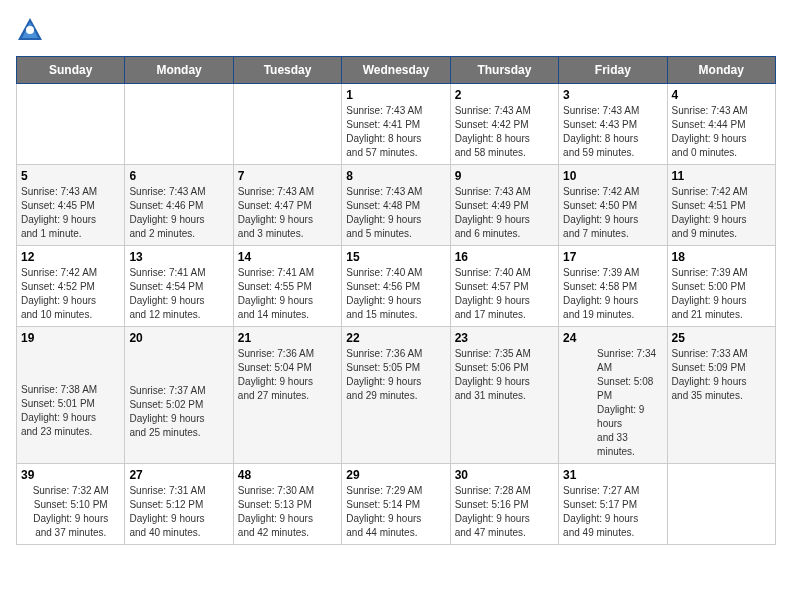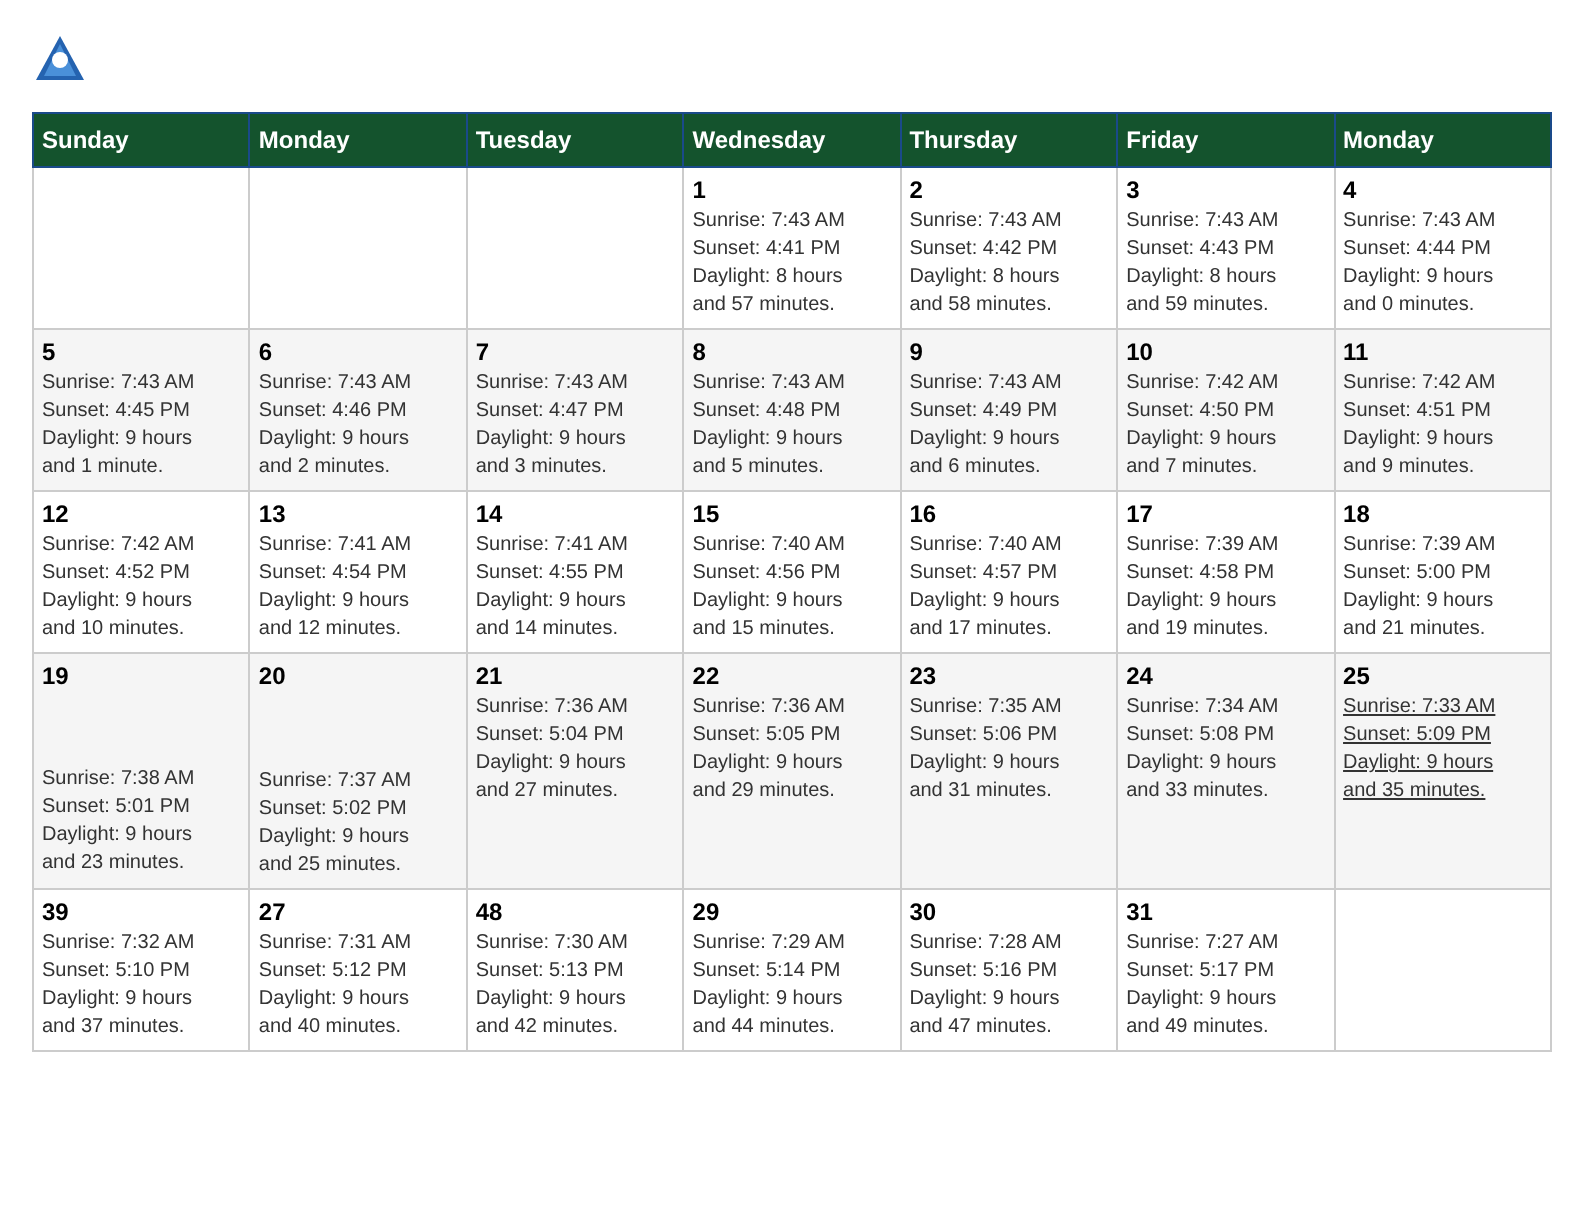--- a/index.html
+++ b/index.html
@@ -43,26 +43,26 @@
     .location {
       font-size: 14px;
       color: #555;
     }
     table {
       width: 100%;
       border-collapse: collapse;
       font-size: 11px;
     }
     thead tr th {
-      background: #14532d;
+      background: #737373;
       color: #fff;
       padding: 6px 4px;
       font-size: 12px;
       font-weight: bold;
-      text-align: left;
+      text-align: center;
       border: 1px solid #1a4a8a;
     }
     tbody tr td {
       border: 1px solid #ccc;
       vertical-align: top;
       padding: 4px;
       width: calc(100% / 7);
       min-height: 70px;
       background: #fff;
     }
@@ -284,37 +284,37 @@
         </td>
         <td>
           <span class="day-num">23</span>
           <div class="day-info" style="white-space: pre-line;">Sunrise: 7:35 AM
 Sunset: 5:06 PM
 Daylight: 9 hours
 and 31 minutes.</div>
         </td>
         <td>
           <span class="day-num">24</span>
-          <div class="day-info" style="white-space: pre-line;">Sunrise: 7:34 AM
+          <div class="day-info" style="white-space: pre-line; margin-left: 34px;">Sunrise: 7:34 AM
 Sunset: 5:08 PM
 Daylight: 9 hours
 and 33 minutes.</div>
         </td>
         <td>
           <span class="day-num">25</span>
-          <div class="day-info" style="white-space: pre-line; text-decoration: underline;">Sunrise: 7:33 AM
+          <div class="day-info" style="white-space: pre-line;">Sunrise: 7:33 AM
 Sunset: 5:09 PM
 Daylight: 9 hours
 and 35 minutes.</div>
         </td>
       </tr>
       <tr>
         <td>
           <span class="day-num">39</span>
-          <div class="day-info" style="white-space: pre-line;">Sunrise: 7:32 AM
+          <div class="day-info" style="white-space: pre-line; text-align: center;">Sunrise: 7:32 AM
 Sunset: 5:10 PM
 Daylight: 9 hours
 and 37 minutes.</div>
         </td>
         <td>
           <span class="day-num">27</span>
           <div class="day-info" style="white-space: pre-line;">Sunrise: 7:31 AM
 Sunset: 5:12 PM
 Daylight: 9 hours
 and 40 minutes.</div>

